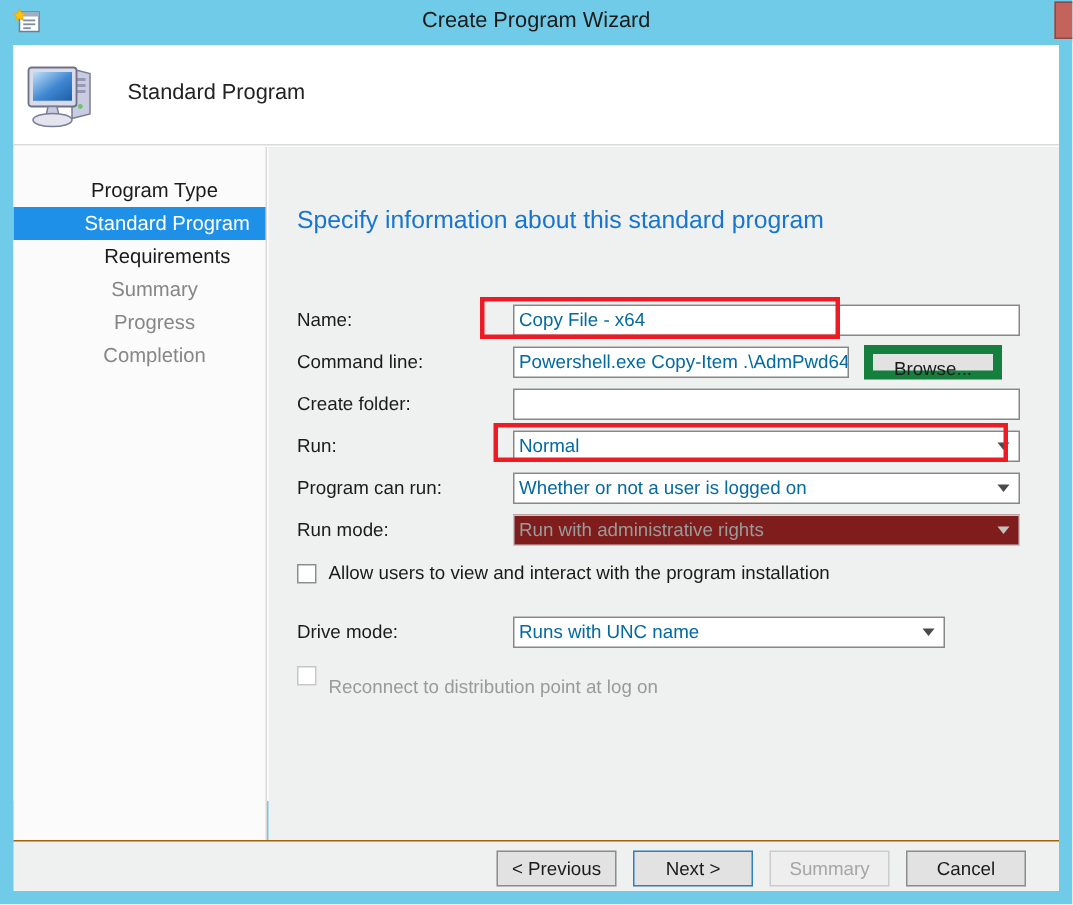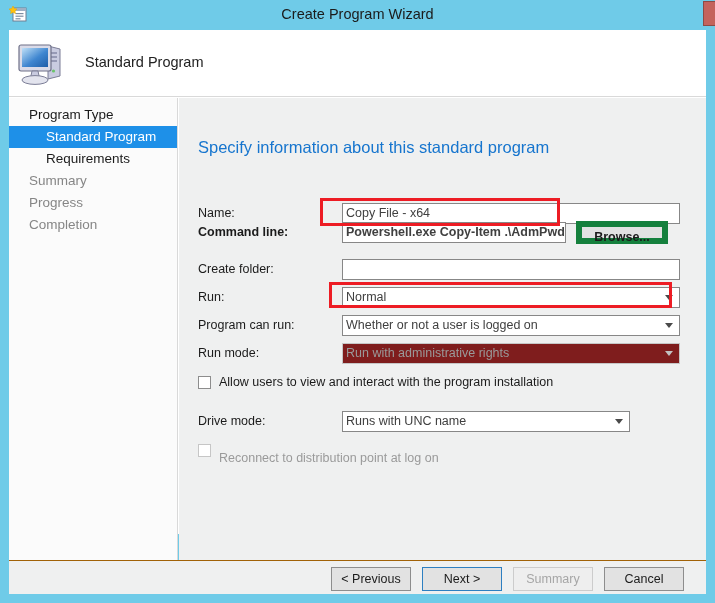--- a/index.html
+++ b/index.html
@@ -97,21 +97,22 @@
 
   
   .sidebar {
     position: absolute;
     left: 0; top: 68px;
     width: 169px;
     height: 462px;
     background: #fbfbfb;
     border-right: 1px solid #d9d9d9;
     box-sizing: border-box;
-    padding-top: 6px;
+    padding-top: 18px;
+    text-align: center;
   }
   .nav-item {
     height: 22px;
     line-height: 22px;
     font-size: 13.5px;
     color: #1b1b1b;
     padding-left: 20px;
     white-space: nowrap;
     cursor: default;
   }
@@ -153,21 +154,21 @@
     white-space: nowrap;
   }
 
   .txt, .cbo {
     position: absolute;
     box-sizing: border-box;
     height: 21px;
     background: #ffffff;
     border: 1px solid #878787;
     font-size: 12.5px;
-    color: #404040;
+    color: #0369a1;
     line-height: 19px;
     padding-left: 3px;
     white-space: nowrap;
     overflow: hidden;
     font-family: "Liberation Sans", sans-serif;
   }
   .txt.disabled, .cbo.disabled {
     color: #9a9a9a;
     border-color: #c6c6c6;
     background: #7f1d1d;
@@ -323,21 +324,21 @@
 
     <div class="main">
 
       <div class="page-heading">Specify information about this standard program</div>
 
       <div class="form-row" style="top:105px; width:490px;">
         <span class="field-label">Name:</span>
         <div class="txt" style="left:144px; top:0; width:338px;">Copy File - x64</div>
       </div>
 
-      <div class="form-row" style="top:124px; width:500px;font-weight:bold;">
+      <div class="form-row" style="top:133px; width:500px;">
         <span class="field-label">Command line:</span>
         <div class="txt" style="left:144px; top:0; width:224px;">Powershell.exe Copy-Item .\AdmPwd64.dll -D</div>
         <div class="browse-btn" style="left:378px; top:-1px;">Browse...</div>
       </div>
 
       <div class="form-row" style="top:161px; width:490px;">
         <span class="field-label">Create folder:</span>
         <div class="txt" style="left:144px; top:0; width:338px;" placeholder=""></div>
       </div>
 

